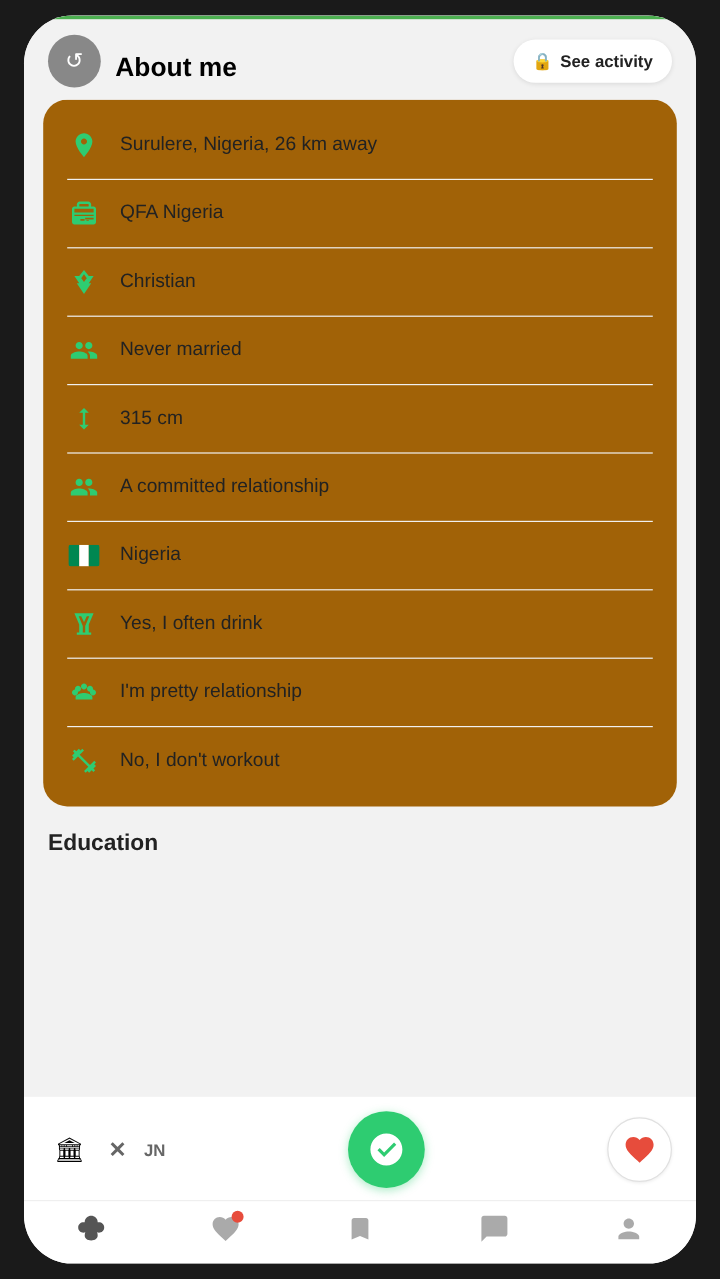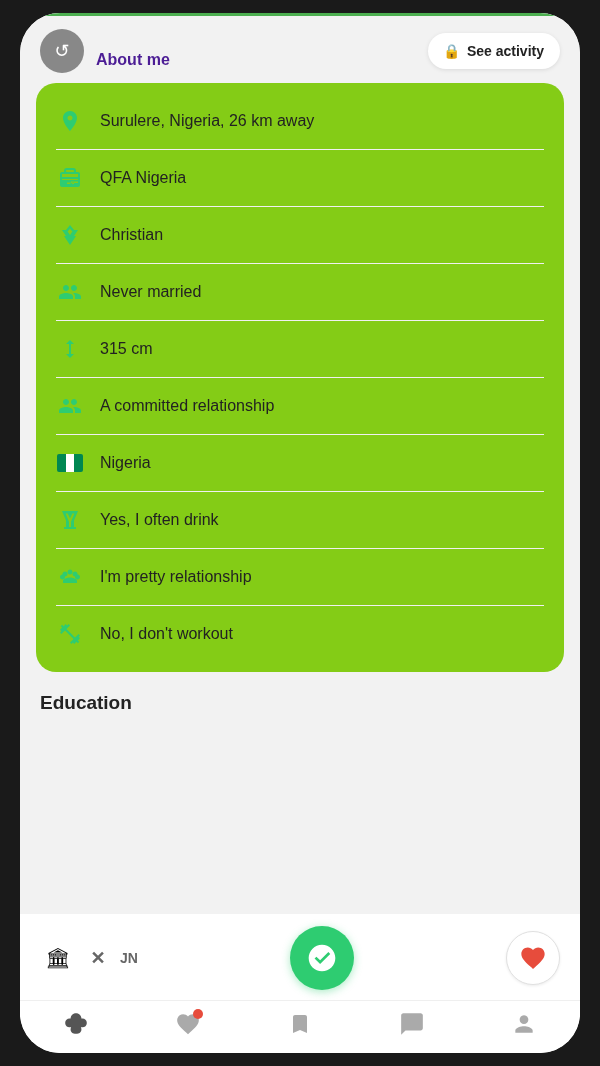--- a/index.html
+++ b/index.html
@@ -56,23 +56,23 @@
       justify-content: center;
       cursor: pointer;
     }
 
     .refresh-icon {
       color: white;
       font-size: 18px;
     }
 
     .about-me-title {
-      font-size: 16px;
+      font-size: 22px;
       font-weight: 700;
-      color: #4c1d95;
+      color: #000000;
       position: absolute;
       left: 76px;
       bottom: 14px;
     }
 
     .see-activity-btn {
       background: white;
       border: none;
       border-radius: 22px;
       padding: 10px 16px;
@@ -97,21 +97,21 @@
     .scroll-area {
       flex: 1;
       overflow-y: auto;
       padding: 0 16px 16px;
     }
 
     .scroll-area::-webkit-scrollbar { display: none; }
 
     
     .card {
-      background: #84cc16;
+      background: #a16207;
       border-radius: 20px;
       padding: 10px 20px;
       margin-bottom: 20px;
     }
 
     .card-row {
       display: flex;
       align-items: center;
       padding: 14px 0;
       border-bottom: 1px solid #f0f0f0;

